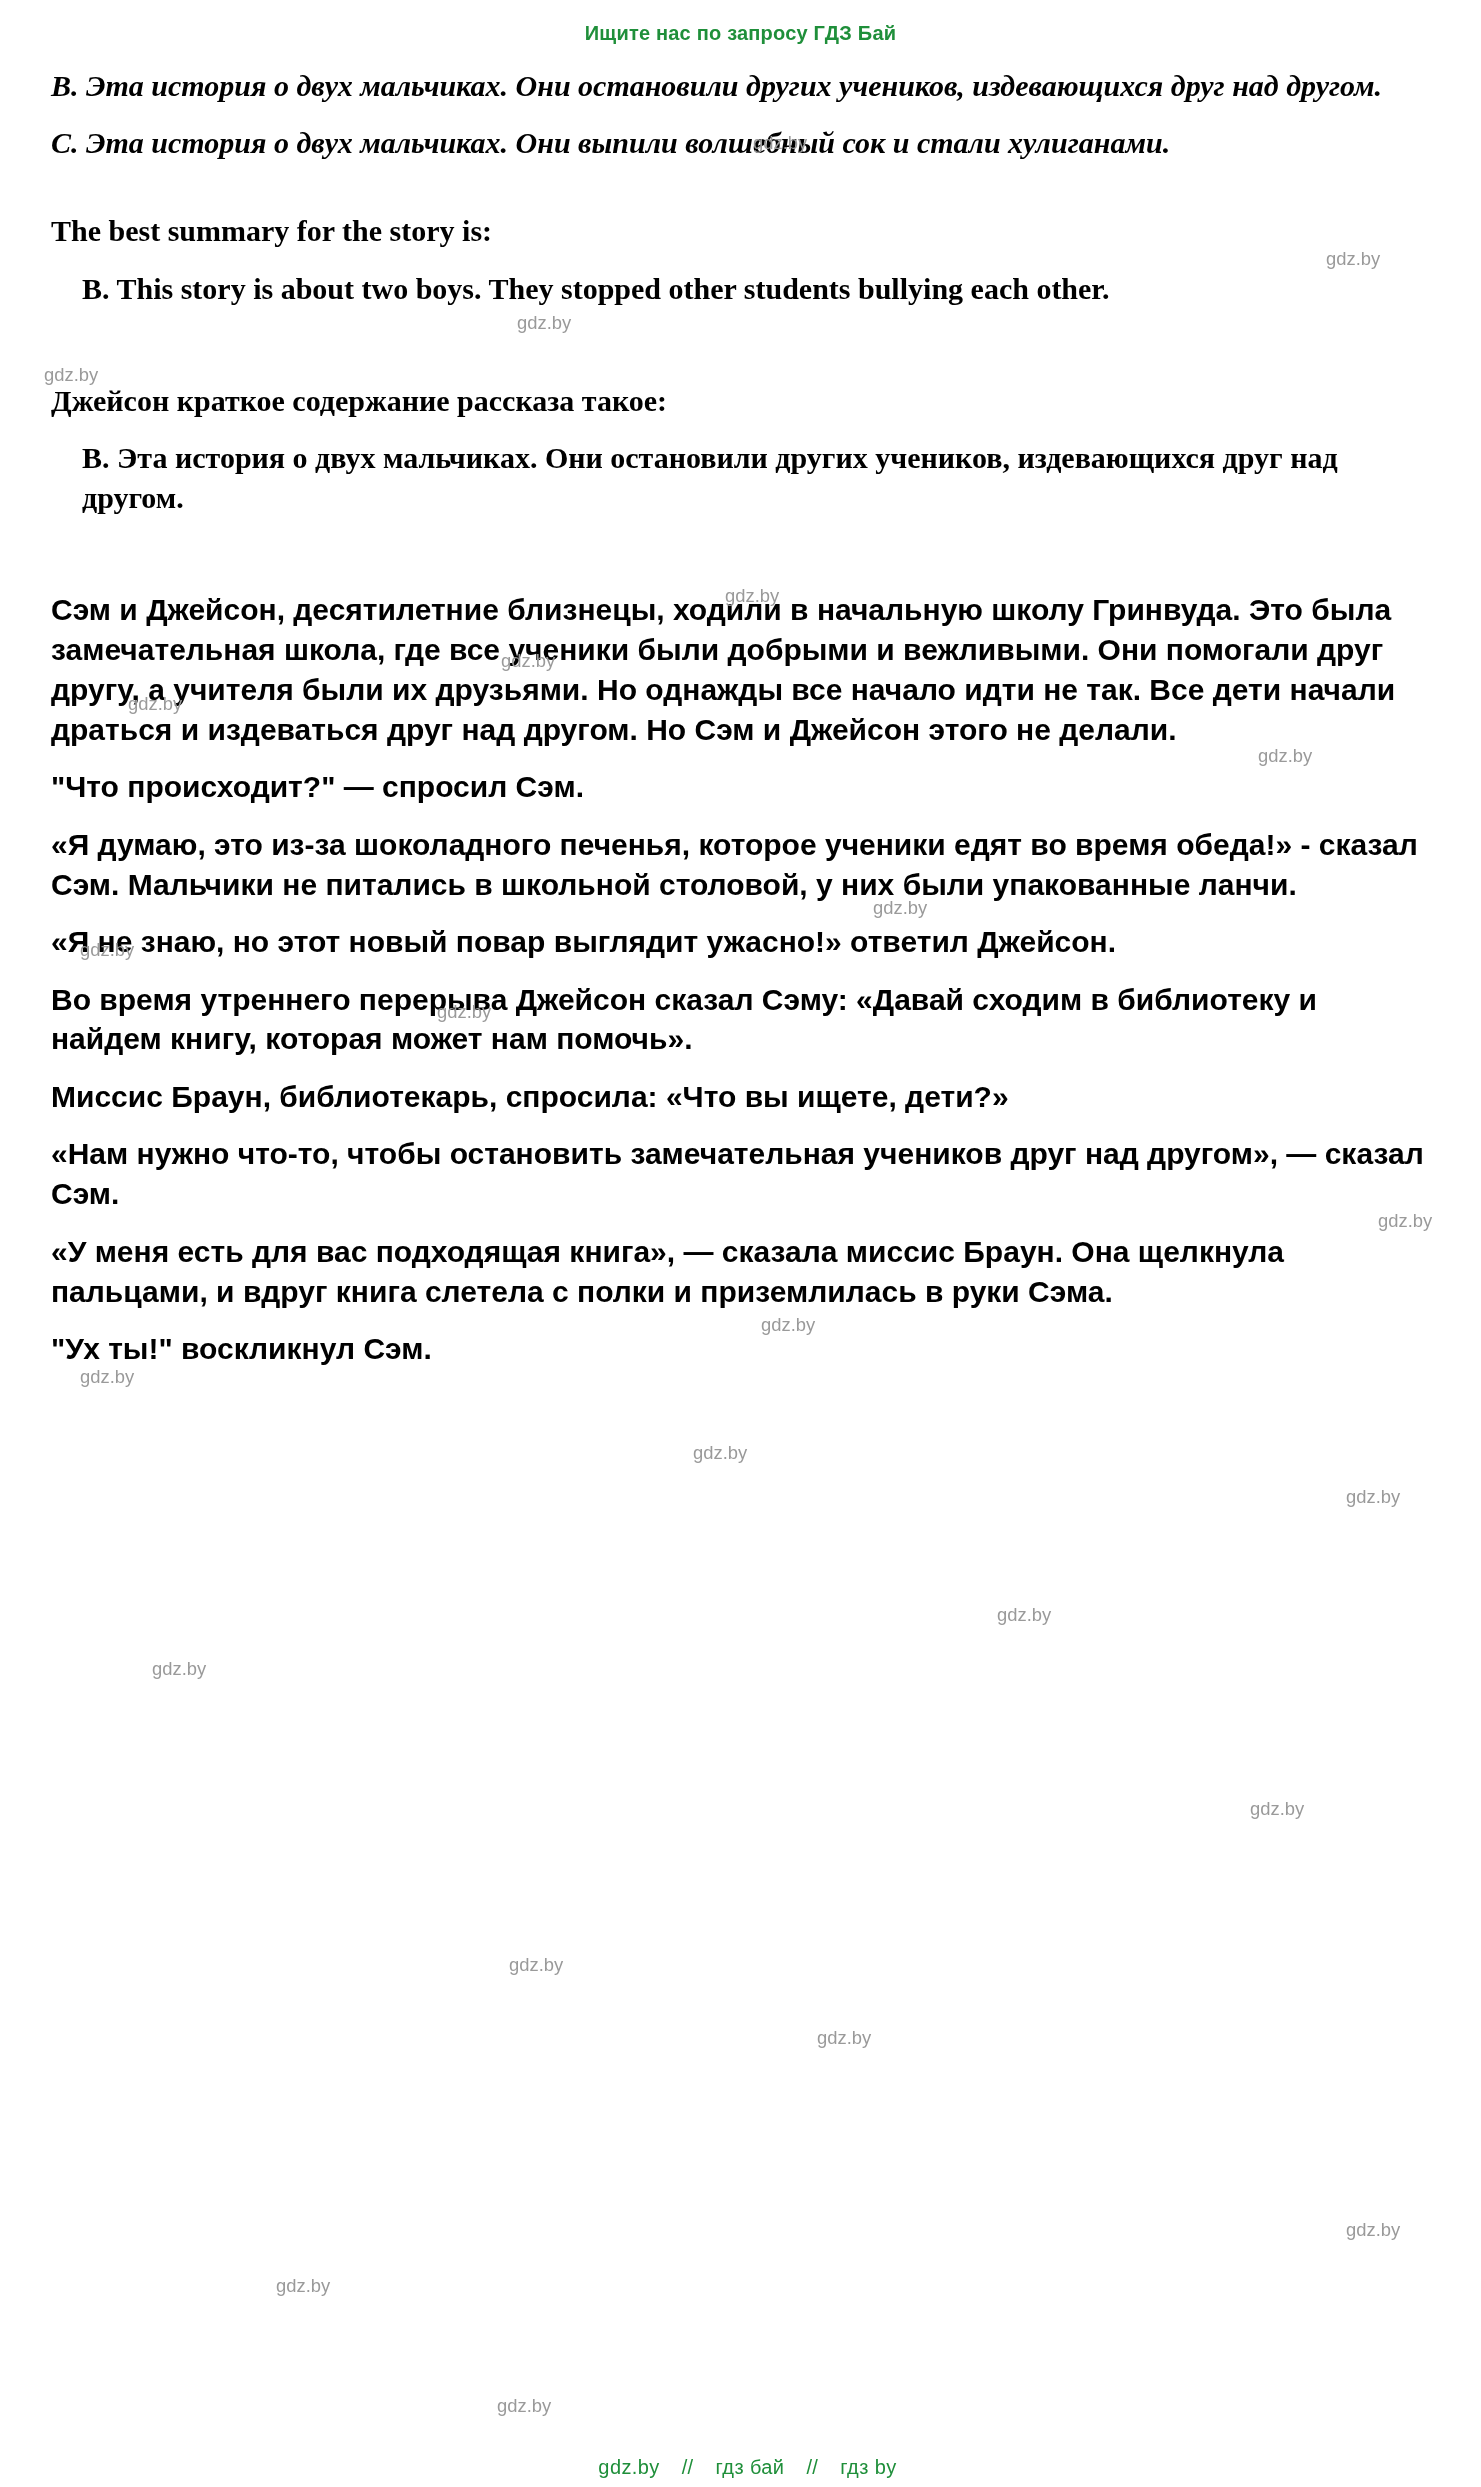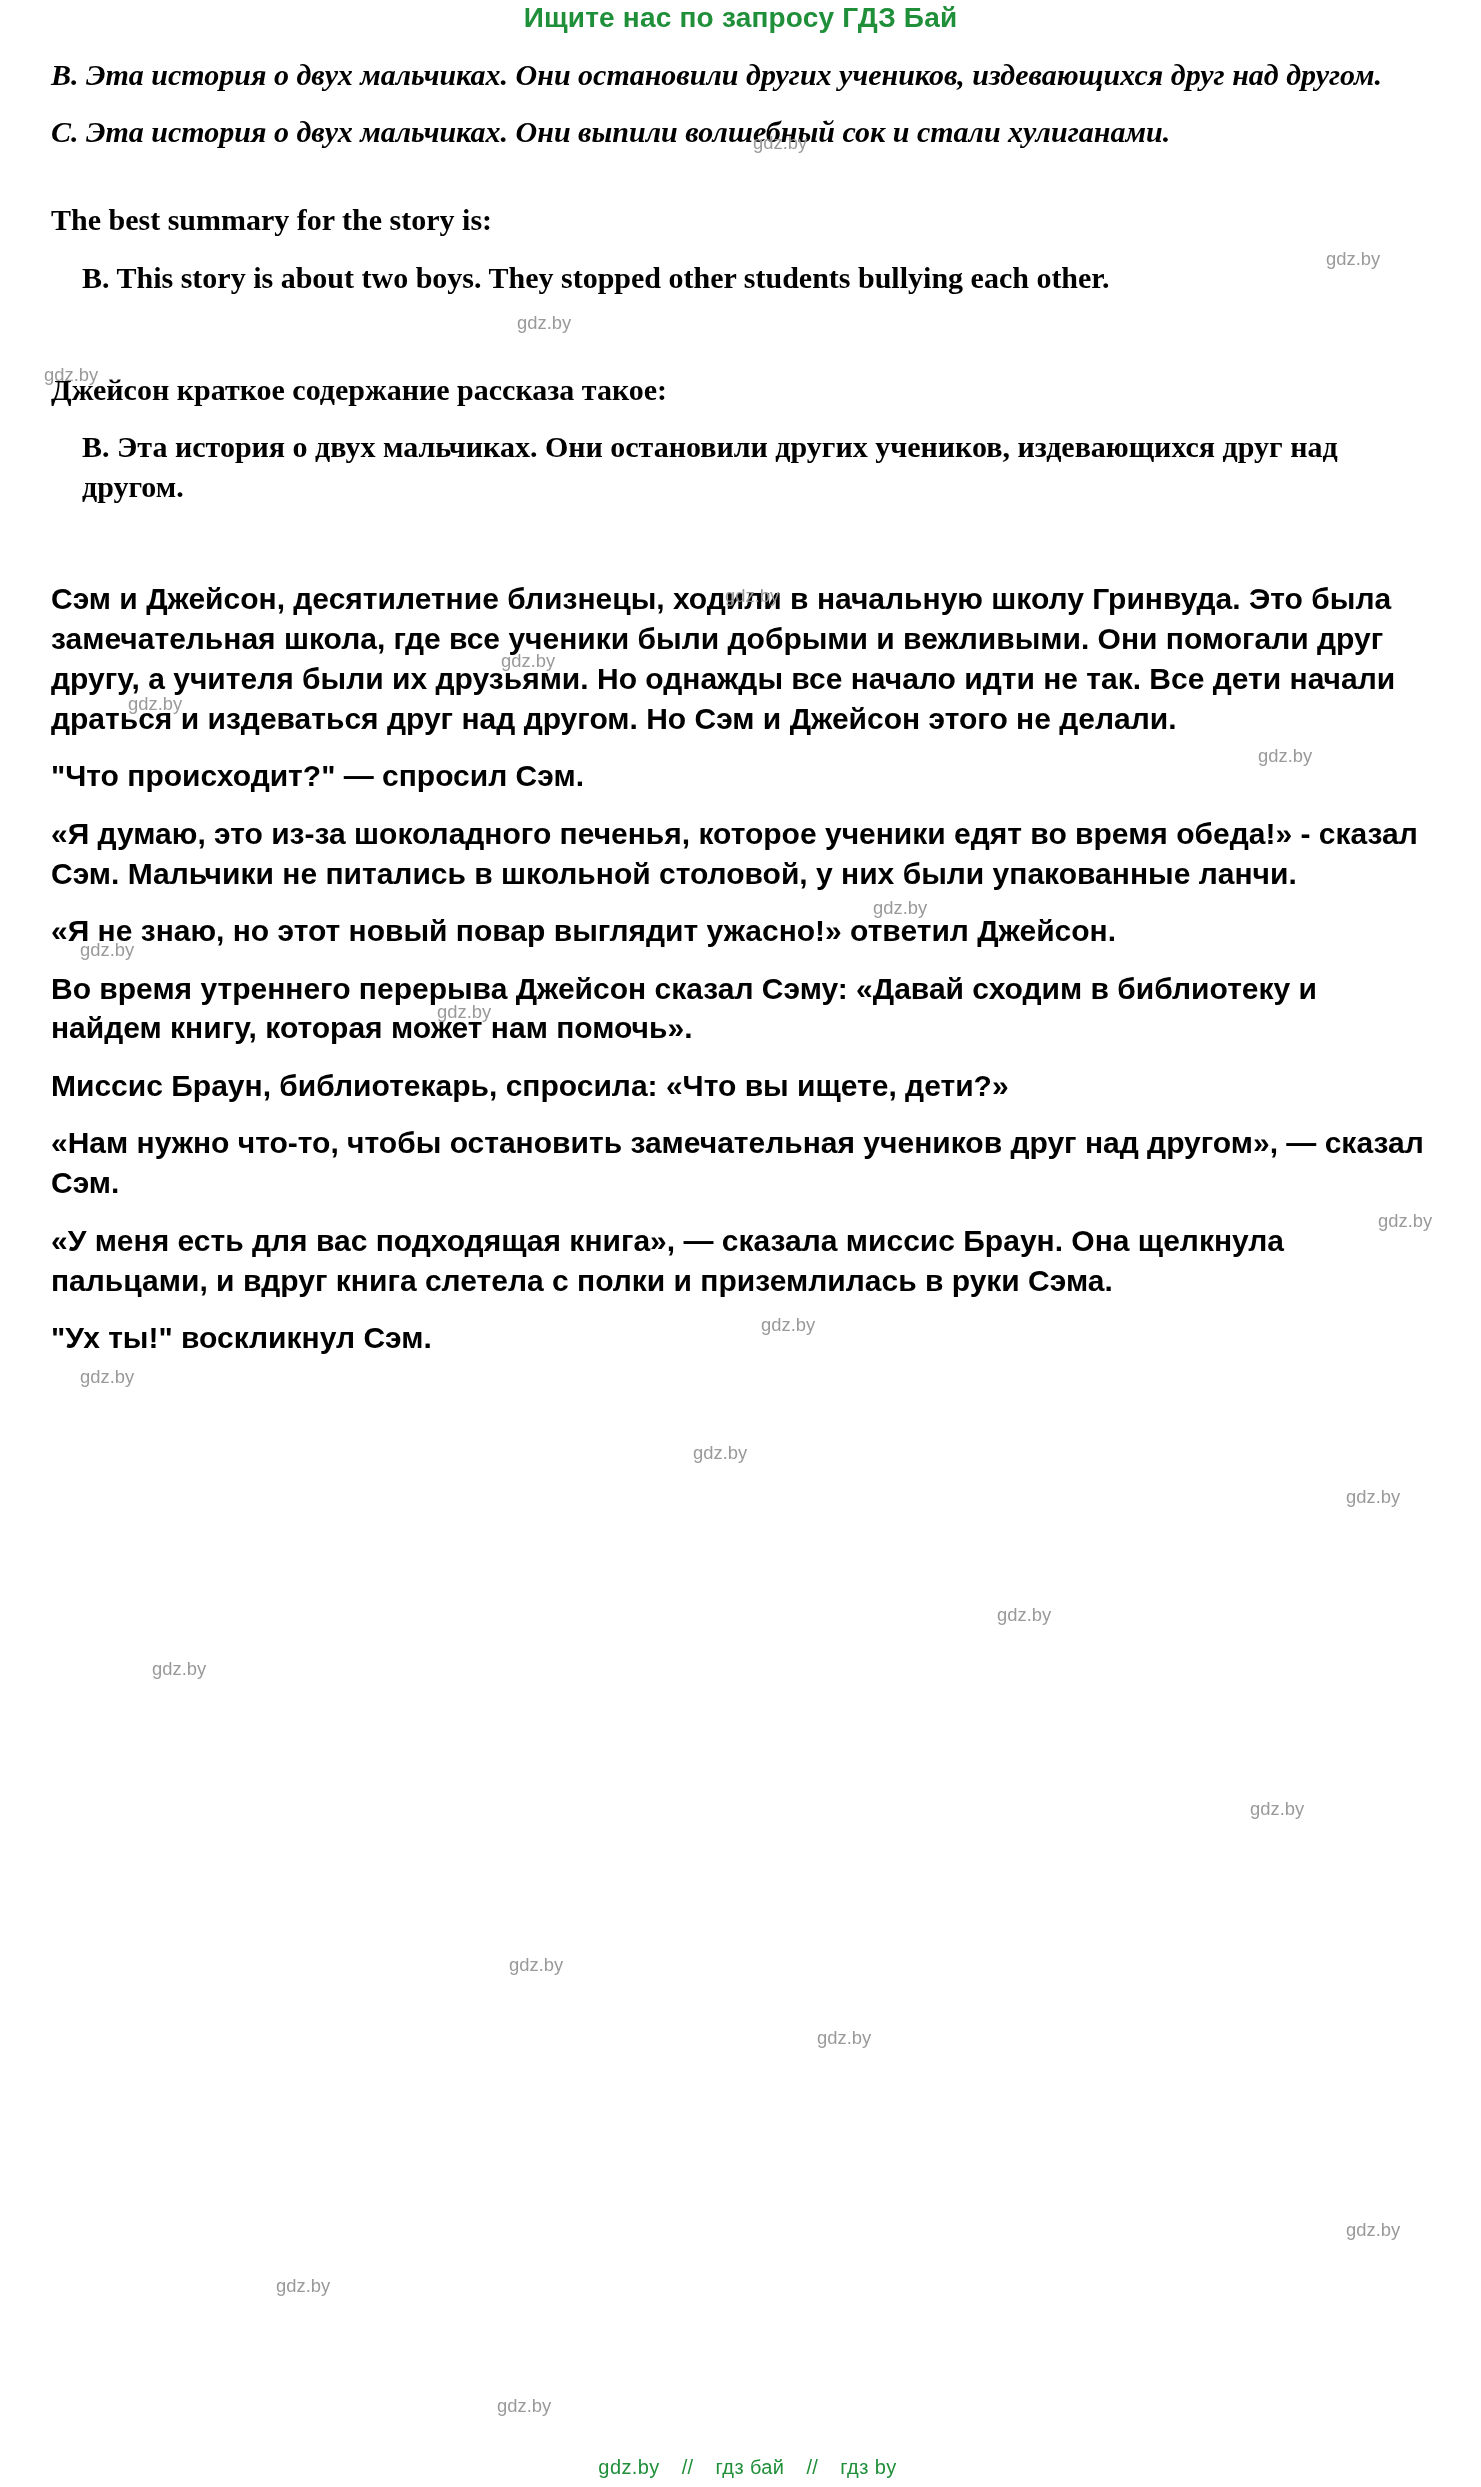--- a/index.html
+++ b/index.html
@@ -20,22 +20,22 @@
     width: 1481px;
     height: 2487px;
     box-sizing: border-box;
     padding: 0 32px;
   }
   .top-banner {
     text-align: center;
     color: #1f8f3a;
     font-family: "Liberation Sans", sans-serif;
     font-weight: bold;
-    font-size: 28px;
-    padding-top: 2px;
+    font-size: 20px;
+    padding-top: 22px;
     letter-spacing: 0.2px;
   }
   .content {
     position: relative;
     margin-top: 21px;
     padding: 0 19px 0 19px;
   }
   p {
     margin: 0 0 17.6px 0;
     font-size: 30px;

